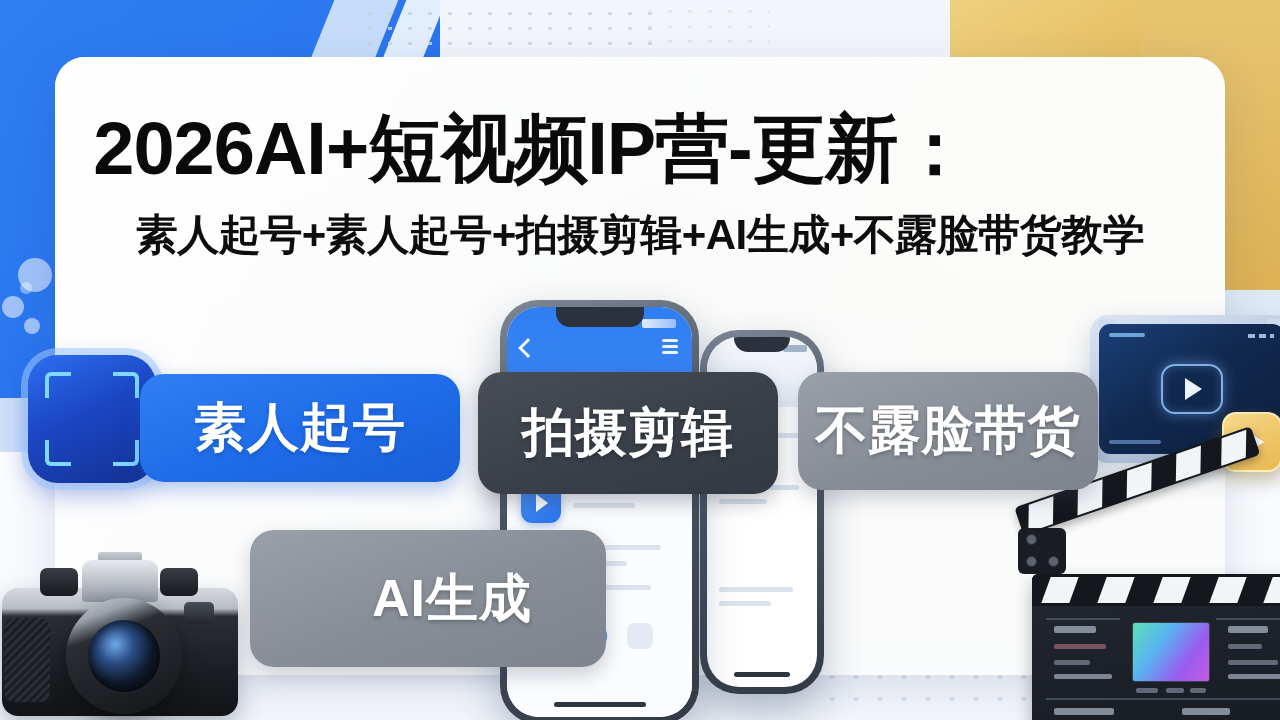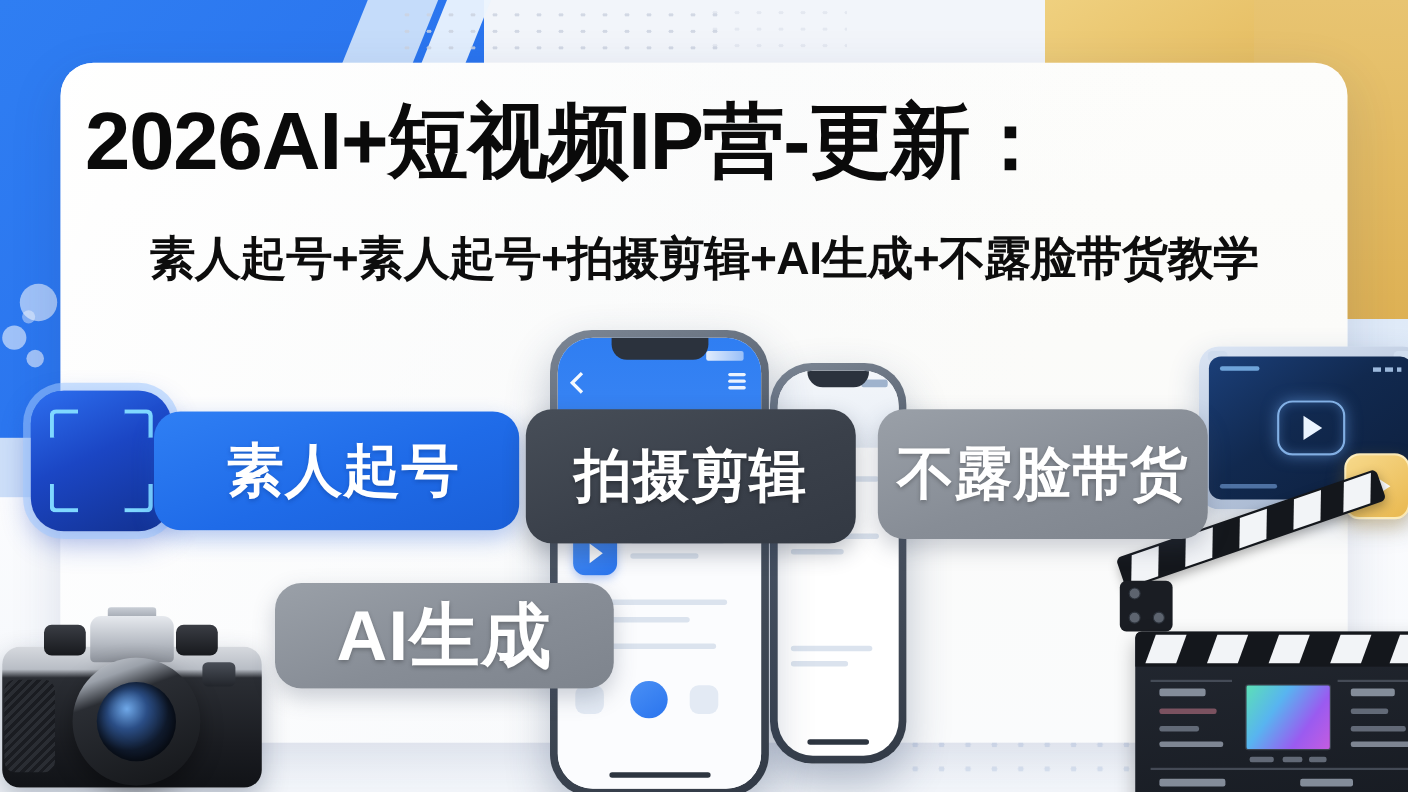--- a/index.html
+++ b/index.html
@@ -63,24 +63,25 @@
     overflow:hidden;
   }
   .card-sheen{
     position:absolute;left:0;top:0;width:100%;height:100%;
     background:linear-gradient(115deg,rgba(255,255,255,.9) 0%,rgba(248,250,253,.4) 45%,rgba(255,255,255,0) 70%);
     pointer-events:none;
   }
 
   
   .title{
-    position:absolute;left:0;top:92px;width:1032px;text-align:center;
+    position:absolute;left:0;top:112px;width:1032px;text-align:center;
     font-size:74px;font-weight:700;color:#0a0a0a;letter-spacing:-1px;
     line-height:1;white-space:nowrap;
     font-family:"Liberation Sans","DejaVu Sans",sans-serif;
+    padding-left:16px;
   }
   .subtitle{
     position:absolute;left:0;top:214px;width:1280px;text-align:center;
     font-size:42px;font-weight:700;color:#0d0d0d;line-height:1;
     white-space:nowrap;letter-spacing:-.5px;
     font-family:"Liberation Sans","DejaVu Sans",sans-serif;
   }
 
   
   .phone{
@@ -231,21 +232,20 @@
   .pill{
     position:absolute;display:flex;align-items:center;justify-content:center;
     border-radius:24px;font-weight:700;white-space:nowrap;
     letter-spacing:1px;
     font-family:"Liberation Sans","DejaVu Sans",sans-serif;
   }
   .pill.blue{
     background:linear-gradient(160deg,#2f7ff4 0%,#1f6be8 55%,#1a5fd8 100%);
     color:#ffffff;box-shadow:0 8px 20px rgba(30,90,210,.32);
     text-shadow:0 2px 4px rgba(0,40,110,.3);
-    padding-left:12px;
   }
   .pill.dark{
     background:linear-gradient(160deg,#474e58 0%,#3a404a 55%,#333943 100%);
     color:#ffffff;box-shadow:0 8px 20px rgba(35,45,65,.3);
     text-shadow:0 2px 4px rgba(0,0,0,.3);
   }
   .pill.gray{
     background:linear-gradient(160deg,#9aa0a8 0%,#878d96 55%,#7e848d 100%);
     color:#ffffff;box-shadow:0 8px 20px rgba(60,75,95,.26);
     text-shadow:0 2px 4px rgba(0,0,0,.25);
@@ -419,16 +419,16 @@
     <span class="brk b-bl"></span>
     <span class="brk b-br"></span>
   </div>
 
   <div class="pill blue" style="left:140px;top:374px;width:320px;height:108px;font-size:52px;">素人起号</div>
 
   <div class="pill dark" style="left:478px;top:372px;width:300px;height:122px;font-size:52px;">拍摄剪辑</div>
 
   <div class="pill gray" style="left:798px;top:372px;width:300px;height:118px;font-size:52px;">不露脸带货</div>
 
-  <div class="pill gray" style="left:250px;top:530px;width:308px;height:96px;font-size:64px;">AI生成</div>
+  <div class="pill gray" style="left:250px;top:530px;width:308px;height:137px;font-size:52px;padding-left:48px;">AI生成</div>
 
 
 </div>
 
 </body></html>

